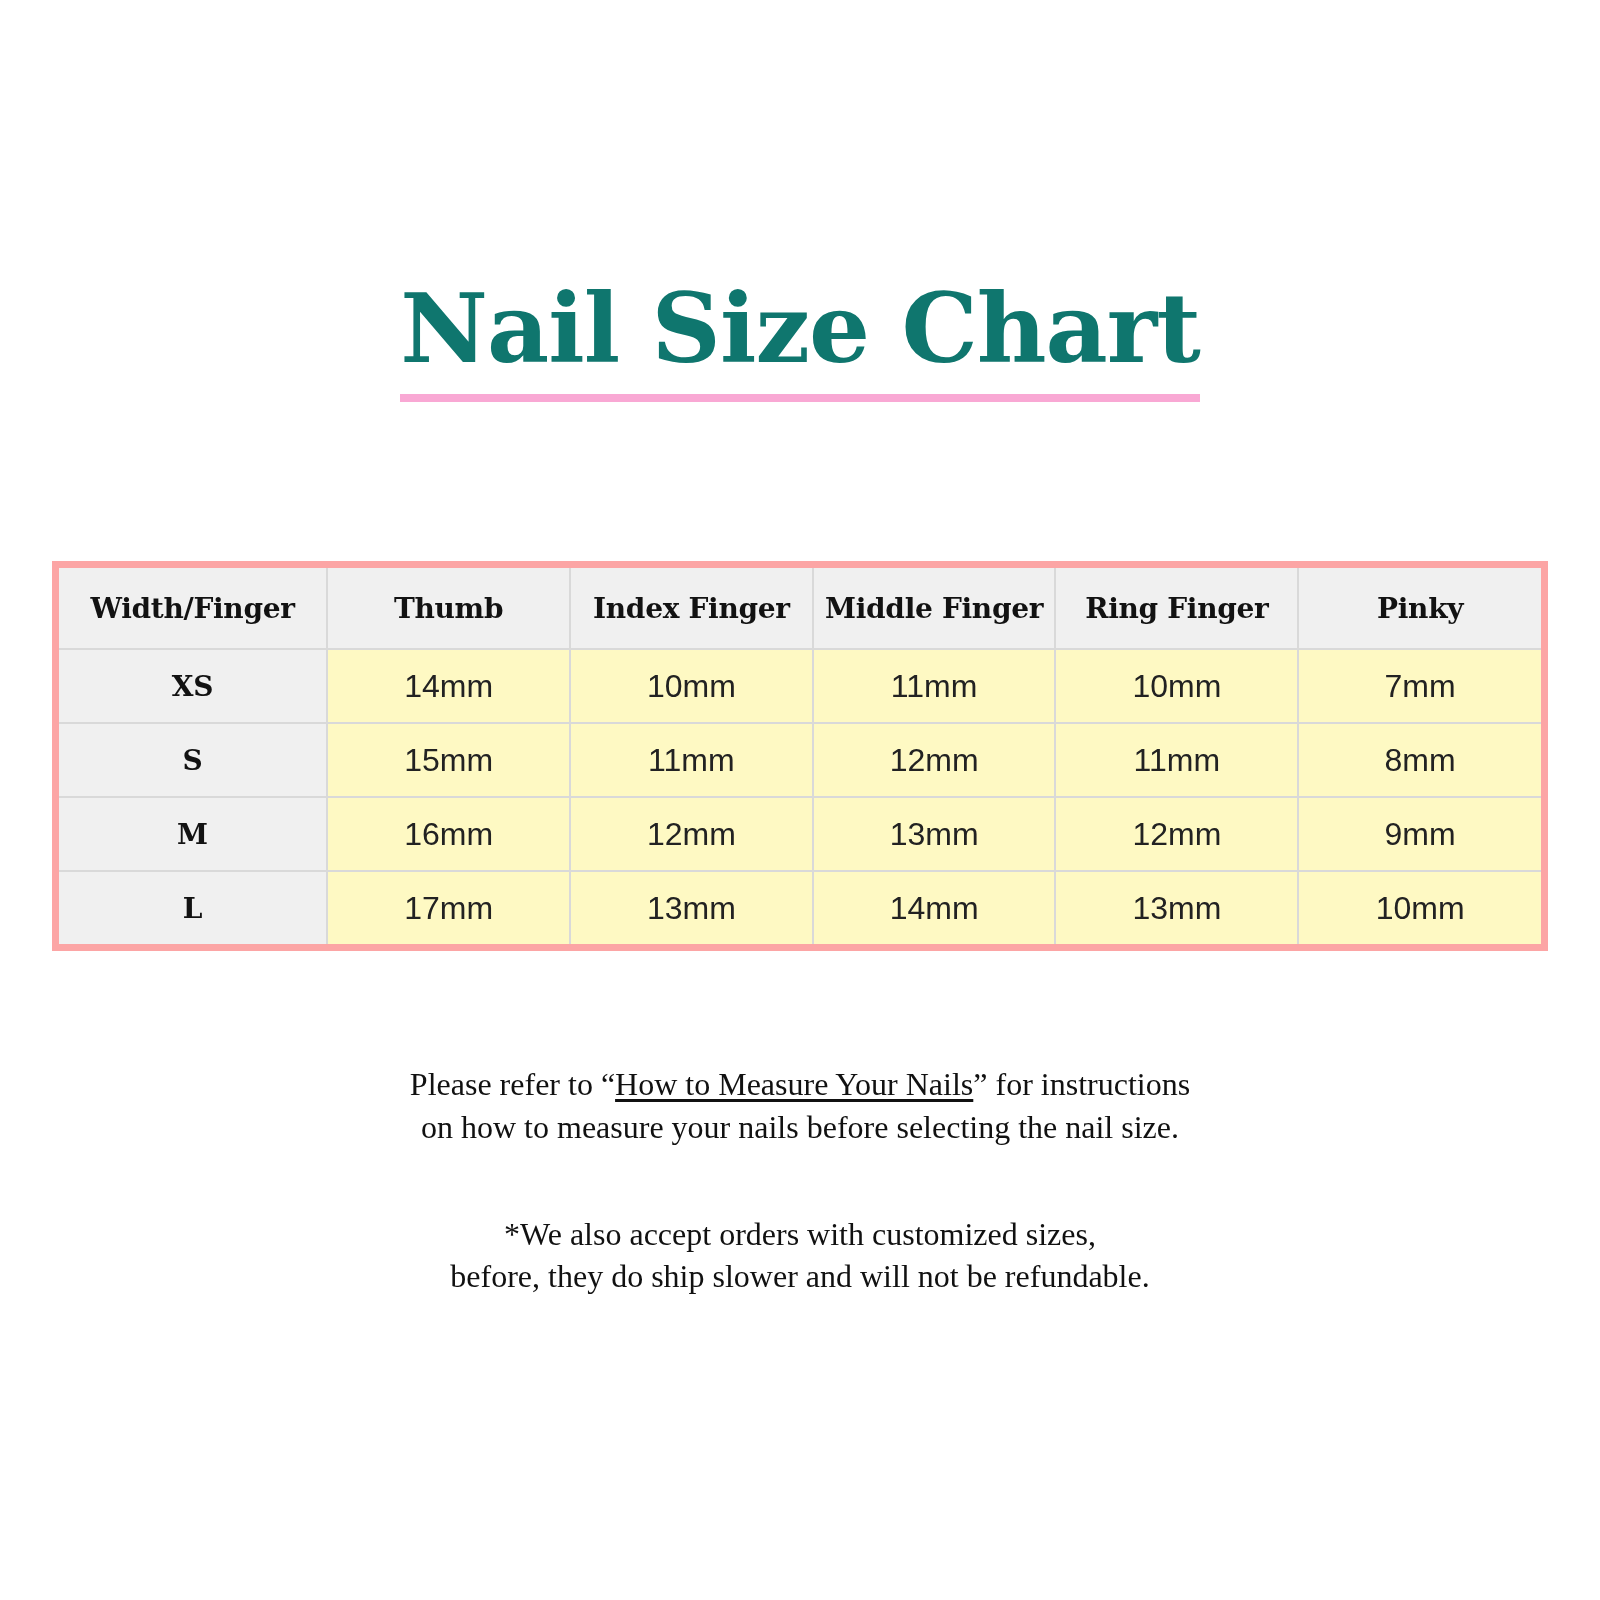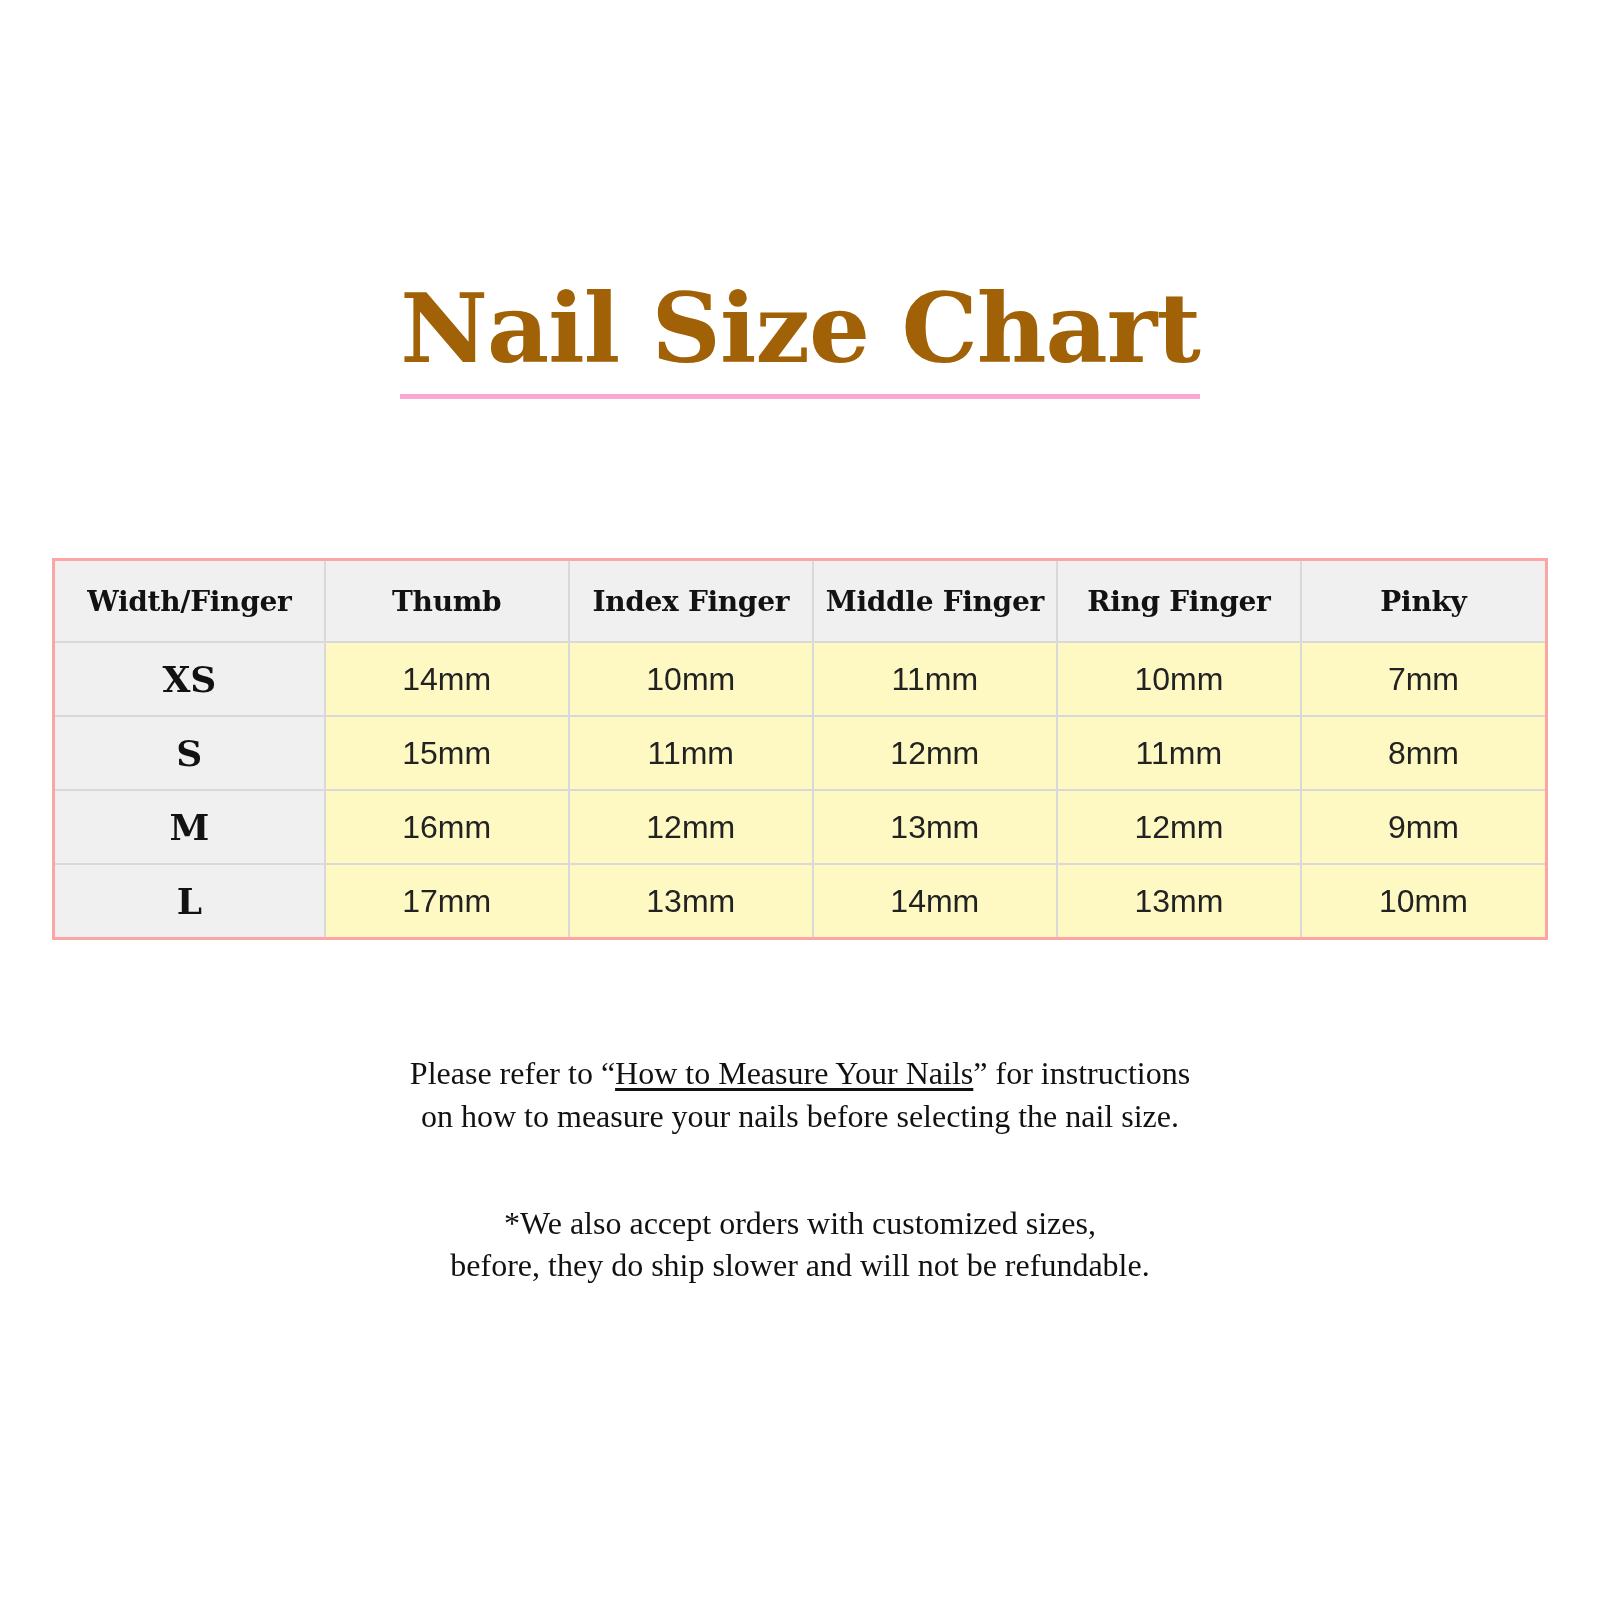--- a/index.html
+++ b/index.html
@@ -26,29 +26,29 @@
     text-align: center;
     padding-top: 215px;
   }
   .title {
     display: inline-block;
     font-family: "DejaVu Serif", serif;
     font-weight: 700;
     font-size: 96px;
     line-height: 1.05;
     letter-spacing: -1px;
-    color: #a16207;
+    color: #0f766e;
     padding-bottom: 14px;
-    border-bottom: 5px solid #f9a8d4;
+    border-bottom: 8px solid #f9a8d4;
   }
 
   
   .table-wrap {
     margin: 95px 52px 0 52px;
-    border: 3px solid #fca5a5;
+    border: 7px solid #fca5a5;
   }
   table.size-chart {
     width: 100%;
     border-collapse: collapse;
     table-layout: fixed;
   }
   table.size-chart th,
   table.size-chart td {
     border-right: 2px solid #d9d9d9;
     border-bottom: 2px solid #d9d9d9;
@@ -75,21 +75,21 @@
     height: 70px;
     font-family: Liberation Sans, sans-serif;
     font-size: 32px;
     color: #222222;
     background: #fef9c3;
   }
   tbody td.size-label {
     background: #f0f0f0;
     font-family: "DejaVu Serif", serif;
     font-weight: 700;
-    font-size: 36px;
+    font-size: 28px;
     color: #121212;
   }
   .col-first { width: 18.1%; }
   .col-rest  { width: 16.38%; }
 
   
   .notes {
     margin-top: 112px;
     text-align: center;
     font-family: "Liberation Serif", serif;

